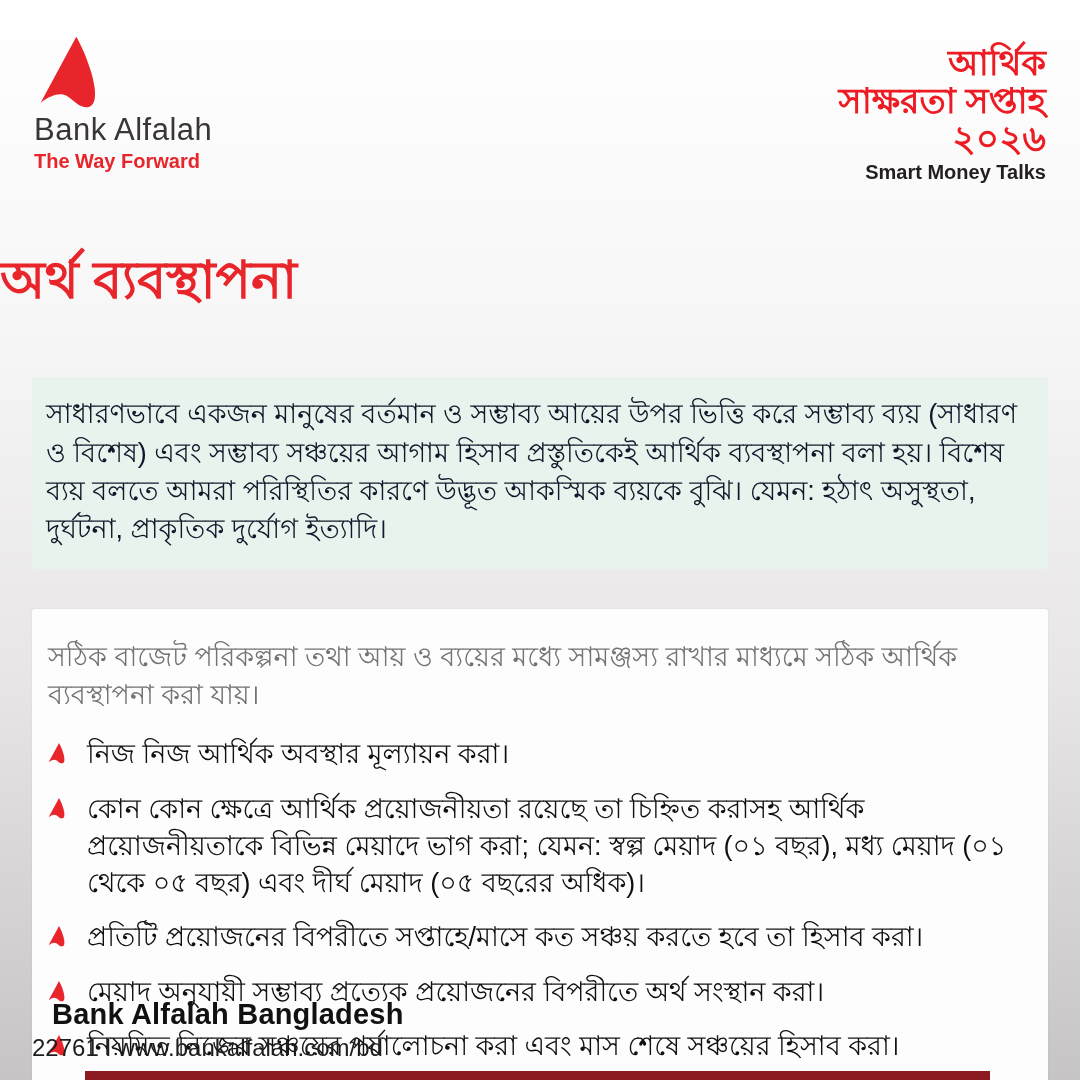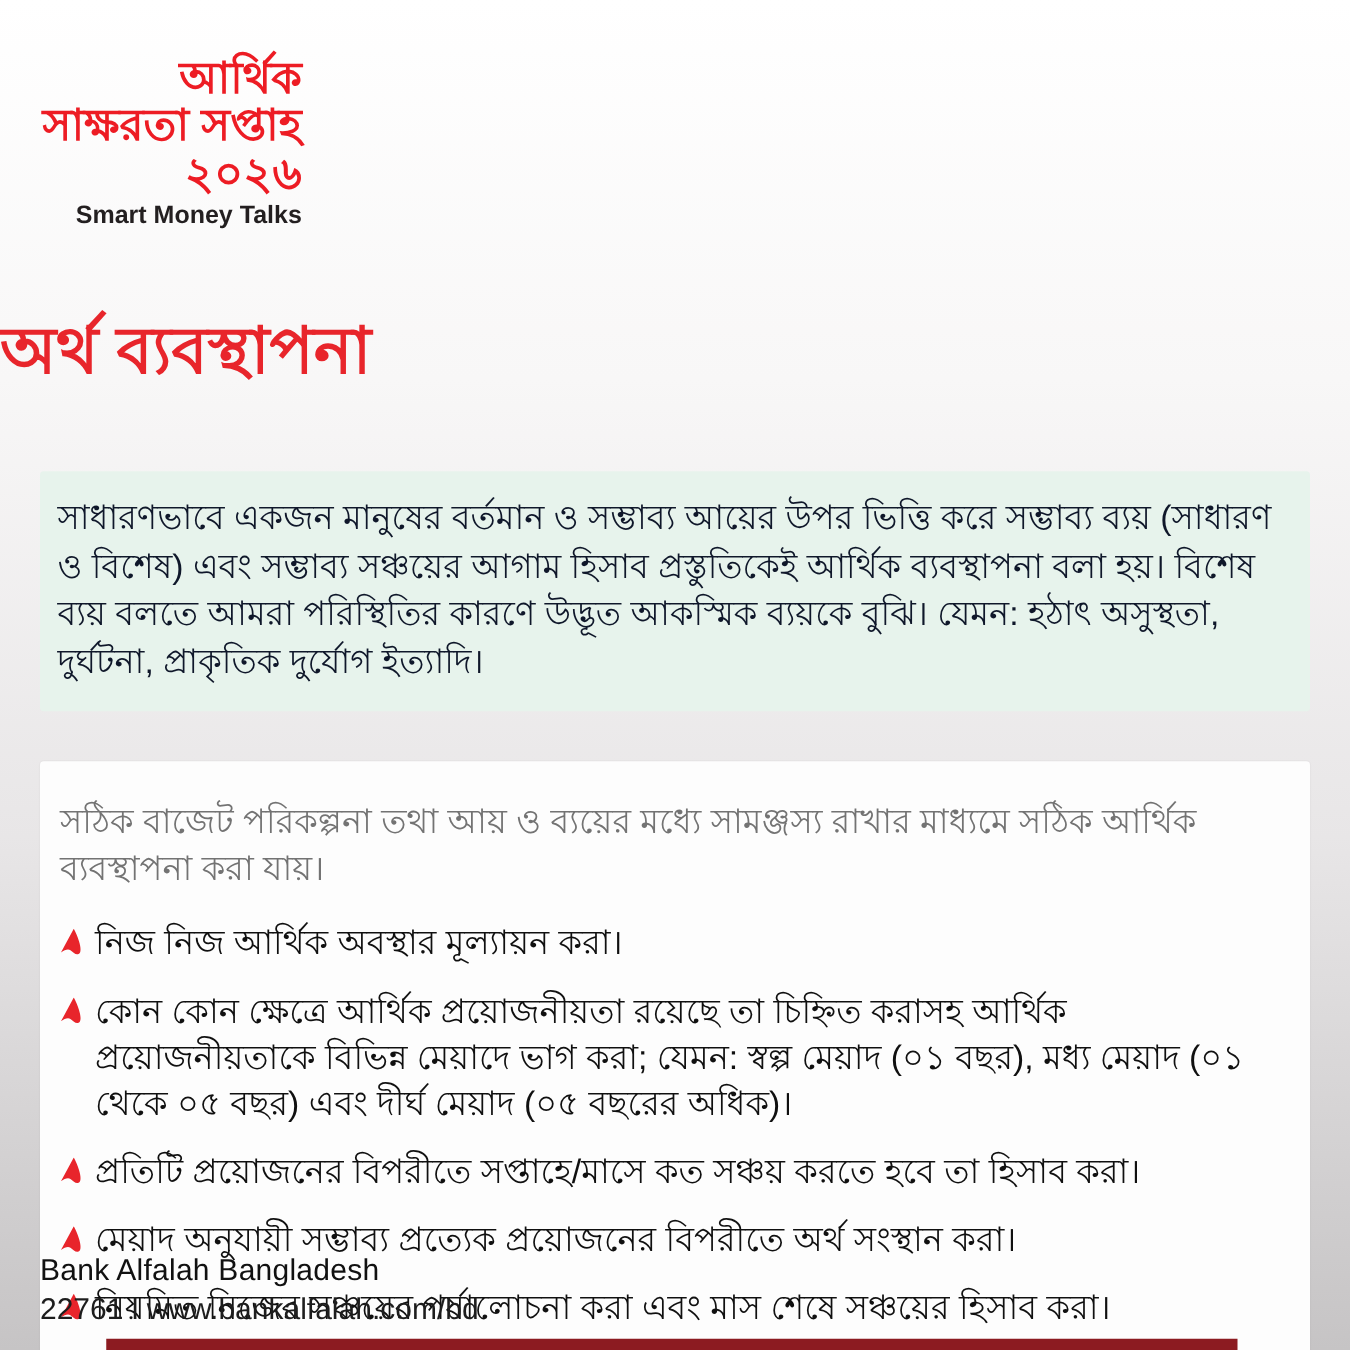--- a/index.html
+++ b/index.html
@@ -95,21 +95,21 @@
   .points-intro {
     font-size: 27px;
     line-height: 1.4;
     color: #737373;
     margin-bottom: 22px;
   }
   .points-list { list-style: none; }
   .point-item {
     display: flex;
     align-items: flex-start;
-    gap: 9px;
+    gap: 20px;
     margin-bottom: 17px;
     font-size: 27px;
     line-height: 1.38;
     color: #101010;
   }
   .point-item:last-child { margin-bottom: 16px; }
   .bullet-mark {
     flex: 0 0 auto;
     width: 19px;
     height: 21px;
@@ -117,24 +117,25 @@
     display: block;
   }
 
   
   .footer {
     position: absolute;
     left: 32px;
     bottom: 18px;
   }
   .footer-name {
-    font-size: 24px;
-    font-weight: 400;
+    font-size: 29px;
+    font-weight: 700;
     color: #111111;
     letter-spacing: 0.2px;
+    margin-left: 20px;
   }
   .footer-contact {
     font-size: 24px;
     color: #1d1d1d;
     margin-top: 3px;
   }
 
   .bottom-bar {
     position: absolute;
     left: 85px;
@@ -143,20 +144,27 @@
     bottom: 0;
     background: #8c1b21;
   }
 </style>
 </head>
 <body>
 
 <div class="page">
 
   <div class="header">
+    <div class="brand-block">
+      <svg class="brand-mark" viewBox="0 0 100 110" xmlns="http://www.w3.org/2000/svg">
+        <path d="M58 0 L4 100 C20 88 34 84 44 90 C58 99 64 110 78 106 C90 102 88 78 80 52 C74 32 66 14 58 0 Z" fill="#e8252b"></path>
+      </svg>
+      <div class="brand-name">Bank Alfalah</div>
+      <div class="brand-tagline">The Way Forward</div>
+    </div>
 
     <div class="event-block">
       <div class="event-line">আর্থিক</div>
       <div class="event-line">সাক্ষরতা সপ্তাহ</div>
       <div class="event-year">২০২৬</div>
       <div class="event-subtitle">Smart Money Talks</div>
     </div>
   </div>
 
   <h1 class="page-title">অর্থ ব্যবস্থাপনা</h1>

